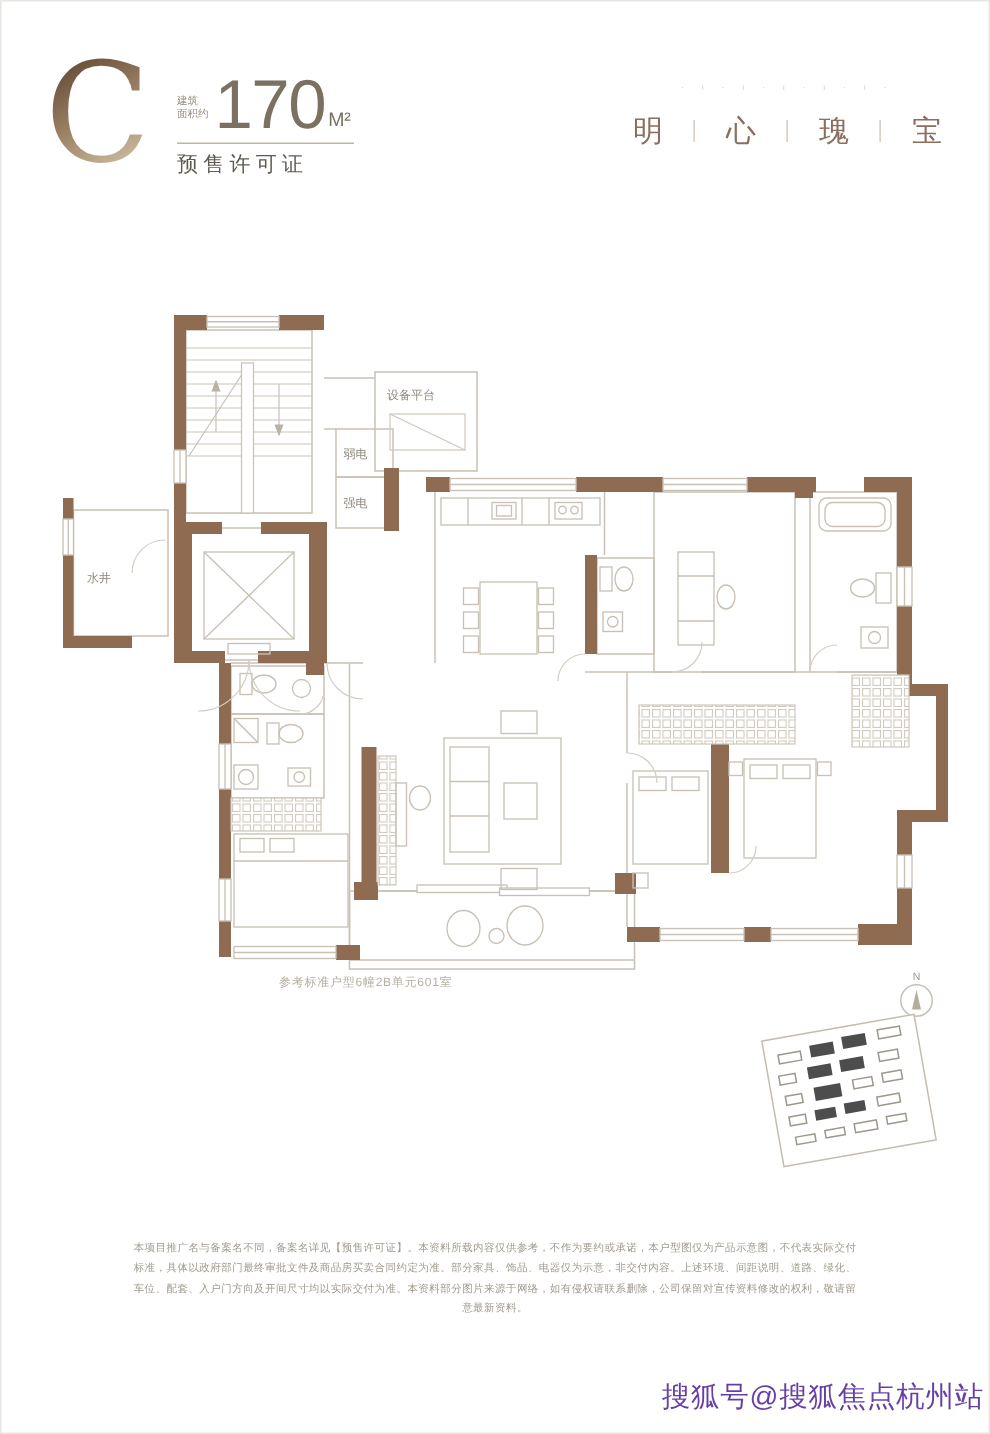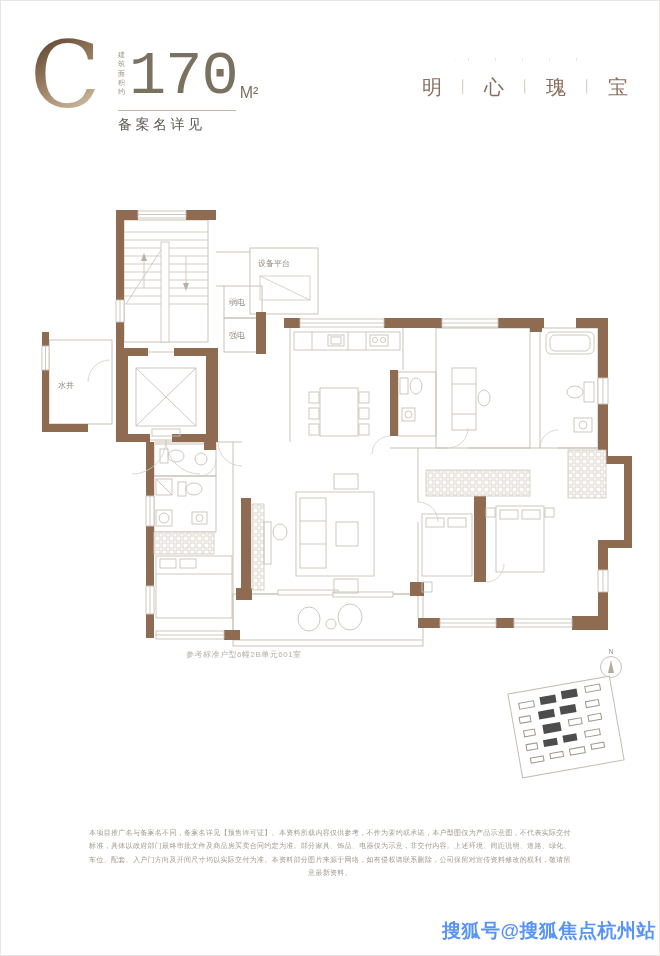--- a/index.html
+++ b/index.html
@@ -6,22 +6,22 @@
   body{width:660px;height:956px;background:#f6f5f3;font-family:"Liberation Sans",sans-serif;}
   .page{position:relative;width:660px;height:956px;background:#ffffff;overflow:hidden;margin:0 auto;
         box-shadow:0 0 0 1px #e8e6e2 inset;}
   
   .big-c{position:absolute;left:30px;top:30px;font-family:"DejaVu Serif",serif;font-size:92px;line-height:1;
          background:linear-gradient(150deg,#5e4531 10%,#9c8164 50%,#d9ceb4 95%);
          -webkit-background-clip:text;background-clip:text;color:transparent;font-weight:400;}
   .area-block{position:absolute;left:118px;top:48px;width:125px;}
   .area-row{display:flex;align-items:flex-end;}
   .area-pre{font-size:7px;color:#97907f;line-height:1.35;margin:0 4px 10px 0;}
-  .area-num{font-family:Liberation Mono, monospace;font-size:62px;line-height:.95;color:#7b7161;letter-spacing:-1px;}
-  .area-unit{font-size:16px;color:#7b7161;margin:0 0 5px 2px;}
+  .area-num{font-family:Liberation Sans, sans-serif;font-size:46px;line-height:.95;color:#7b7161;letter-spacing:-1px;}
+  .area-unit{font-size:13px;color:#7b7161;margin:0 0 5px 2px;}
   .area-divider{border-top:1px solid #bdb6a6;margin-top:3px;width:118px;}
   .layout-desc{font-size:14px;color:#5f5b51;letter-spacing:3.5px;margin-top:5px;white-space:nowrap;}
   .slogan-wrap{position:absolute;right:30px;top:56px;width:210px;text-align:center;}
   .tagline{font-size:6px;color:#b9ae9e;letter-spacing:5px;opacity:.55;white-space:nowrap;}
   .slogan{display:flex;justify-content:space-between;align-items:center;margin-top:12px;padding:0 2px;}
   .slogan .ch{font-size:20px;color:#8a6e5e;font-weight:500;}
   .slogan .sep{font-size:11px;color:#cec3b7;transform:scaleY(1.4);}
   
   .plan{position:absolute;left:28px;top:192px;}
   .plan-caption{position:absolute;left:186px;top:649px;font-size:8px;color:#b7b0a5;letter-spacing:.5px;}
@@ -32,42 +32,42 @@
   .compass .needle{position:absolute;left:50%;top:3px;transform:translateX(-50%);
     width:0;height:0;border-left:3px solid transparent;border-right:3px solid transparent;border-bottom:13px solid #b4ac9f;}
   .siteplan{position:absolute;left:514px;top:684px;width:102px;height:84px;border:1px solid #c4bcb1;background:#fff;
             transform:rotate(-10deg);transform-origin:center;}
   .siteplan .blk{position:absolute;}
   .siteplan .blk.f1{background:#4d4d4d;}
   .siteplan .blk.f0{background:#fff;border:1px solid #9d978c;box-sizing:border-box;}
   
   .disclaimer{position:absolute;left:86px;top:826px;width:488px;font-size:7px;line-height:1.9;
               color:#a09a8f;text-align:center;letter-spacing:.3px;}
-  .watermark{position:absolute;right:4px;top:918px;font-size:19px;font-weight:700;color:#3b82f6;
+  .watermark{position:absolute;right:4px;top:918px;font-size:19px;font-weight:400;color:#4c1d95;
              letter-spacing:.5px;opacity:.85;text-shadow:1px 1px 0 rgba(255,255,255,.55);}
   svg text{font-family:"Liberation Sans",sans-serif;}
 </style>
 </head>
 <body>
 
 <div class="page">
 
   <div class="big-c">C</div>
 
   <div class="area-block">
     <div class="area-row">
       <div class="area-pre">
         <div>建筑</div>
         <div>面积约</div>
       </div>
       <div class="area-num">170</div>
       <div class="area-unit">M²</div>
     </div>
     <div class="area-divider"></div>
-    <div class="layout-desc">备案名详见</div>
+    <div class="layout-desc">预售许可证</div>
   </div>
 
   <div class="slogan-wrap">
     <div class="tagline">· ı · ı · ı · ı · ı ·</div>
     <div class="slogan">
       <span class="ch">明</span>
       <span class="sep">丨</span>
       <span class="ch">心</span>
       <span class="sep">丨</span>
       <span class="ch">瑰</span>

